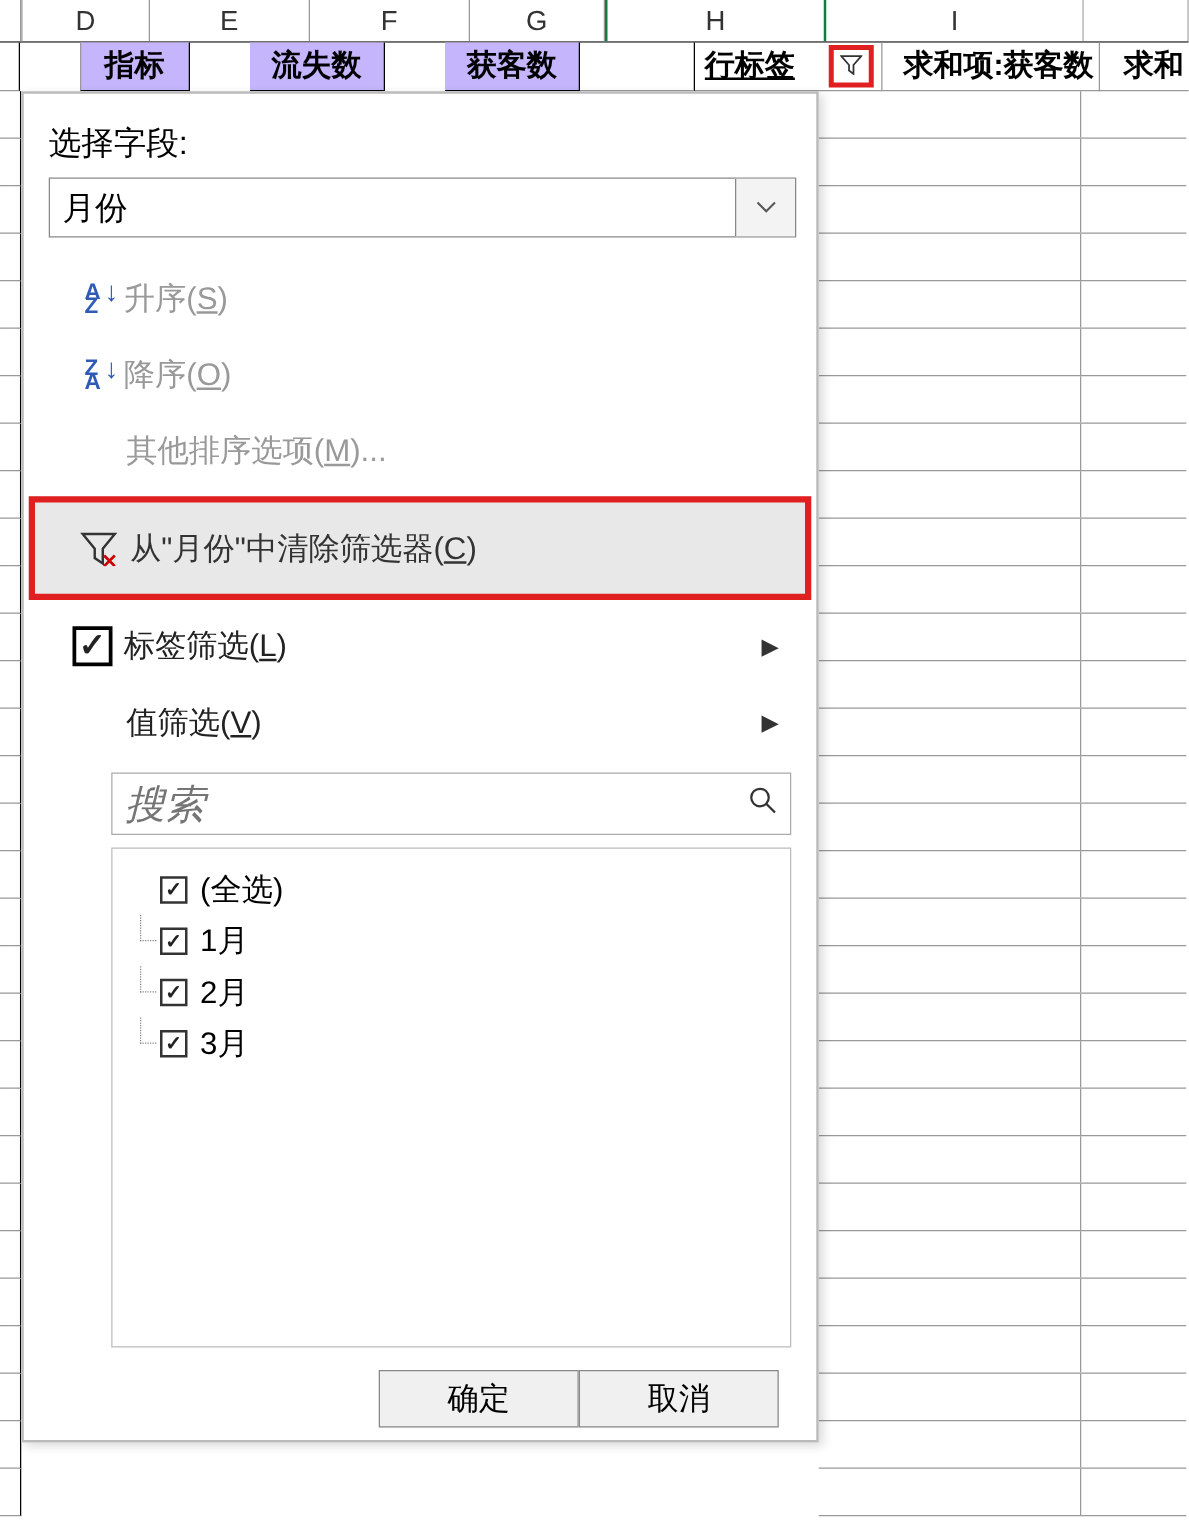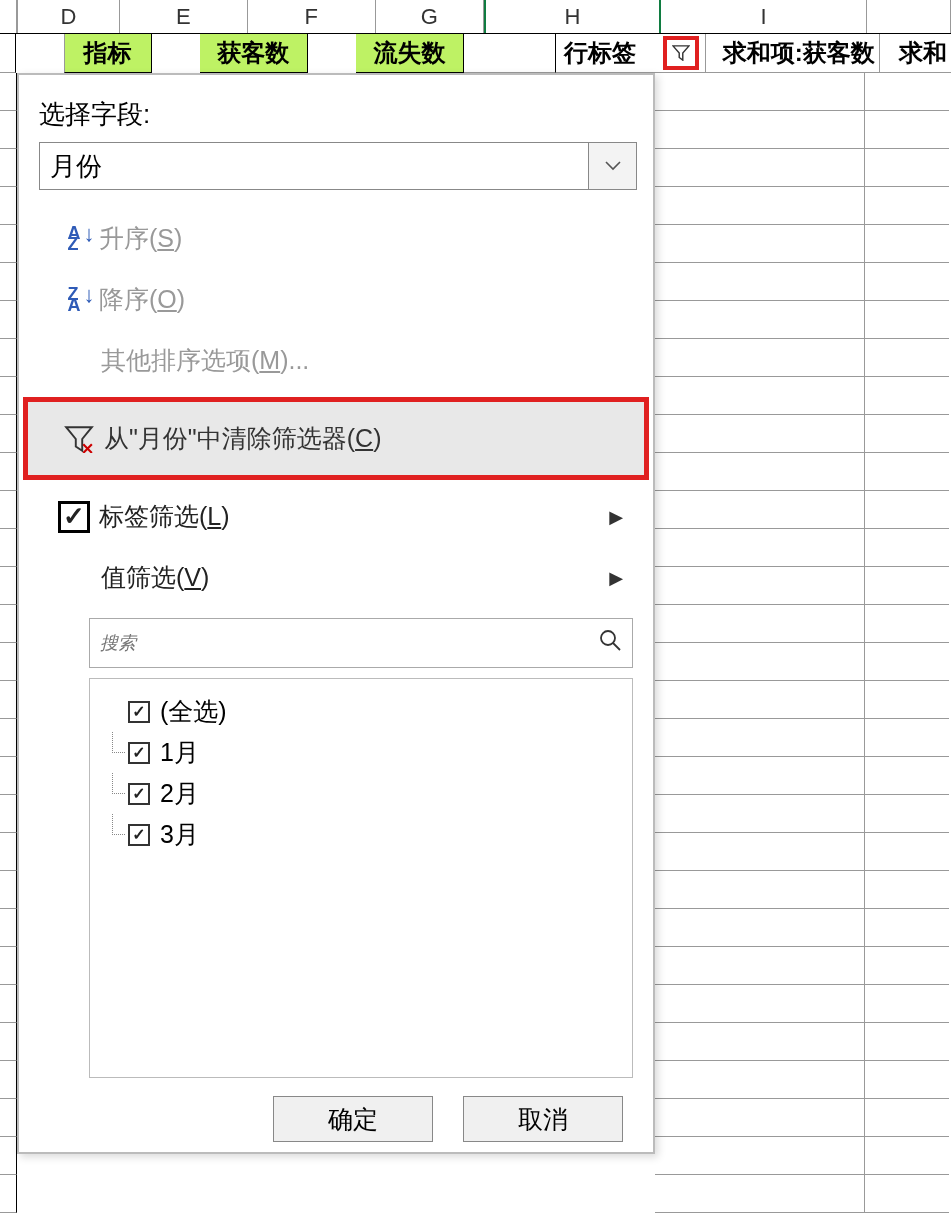--- a/index.html
+++ b/index.html
@@ -44,27 +44,28 @@
       border-right: 1px solid #000;
       border-bottom: 1px solid #000;
       font-size: 24px;
       line-height: 38px;
       text-align: center;
       padding: 0 4px;
       overflow: hidden;
       white-space: nowrap;
     }
     .StubCol { width: 17px; border-left: none; border-right: 1px solid #000; border-bottom: 1px solid #999; }
-    .blue-cell { background: #bef264; font-weight: bold; margin-left: 48px; }
+    .blue-cell { background: #c4b5fd; font-weight: bold; margin-left: 48px; }
     .pivot-label-cell {
       position: relative;
       display: flex;
       align-items: center;
       justify-content: space-between;
       padding: 0 6px 0 8px;
+      text-decoration: underline;
     }
     .pivot-label-cell .txt { font-weight: bold; font-size: 24px;}
     .filter-btn {
       width: 36px;
       height: 34px;
       border: 4px solid #e02020;
       background: #fff;
       display: flex;
       align-items: center;
       justify-content: center;
@@ -158,21 +159,21 @@
       height: 50px;
       border: 1px solid #aaa;
       display: flex;
       align-items: center;
       padding: 0 10px;
     }
     .dd-search input {
       flex: 1;
       border: none;
       outline: none;
-      font-size: 18px;
+      font-size: 32px;
       font-style: italic;
       color: #15803d;
       font-family: inherit;
     }
     .dd-search .search-icon { font-size: 26px; color: #444; }
     .dd-tree {
       margin: 0 20px 0 70px;
       border: 1px solid #bbb;
       height: 400px;
       padding: 12px 12px;
@@ -199,21 +200,20 @@
       width: 22px; height: 22px;
       border: 2px solid #333;
       margin-right: 10px;
       display: flex; align-items: center; justify-content: center;
       font-size: 16px; font-weight: bold;
       color: #222;
     }
     .dd-buttons {
       display: flex;
       justify-content: flex-end;
-      gap: 30px;
       padding: 18px 30px 0 0;
     }
     .dd-btn {
       width: 160px;
       height: 46px;
       border: 1px solid #888;
       background: #f0f0f0;
       font-size: 25px;
       text-align: center;
       line-height: 44px;
@@ -257,22 +257,22 @@
   <div class="col-header cF">F</div>
   <div class="col-header cG">G</div>
   <div class="col-header cH selected">H</div>
   <div class="col-header cI">I</div>
   <div class="col-header cJ"></div>
 </div>
 
 <div class="data-row">
   <div class="cell StubCol"></div>
   <div class="cell cD blue-cell">指标</div>
+  <div class="cell cF blue-cell">流失数</div>
   <div class="cell cE blue-cell">获客数</div>
-  <div class="cell cF blue-cell">流失数</div>
   <div class="cell cG" style="border-bottom:1px solid #999"></div>
   <div class="cell cH pivot-label-cell" style="border-bottom:1px solid #999;border-right:1px solid #999">
     <span class="txt">行标签</span>
     <span class="filter-btn">
       <span class="filter-icon">
         <svg viewBox="0 0 20 18">
             <path d="M1 1 L19 1 L12 9 L12 17 L8 14 L8 9 Z" fill="none" stroke="#333" stroke-width="1.6"></path>
           </svg>
       </span>
     </span>

